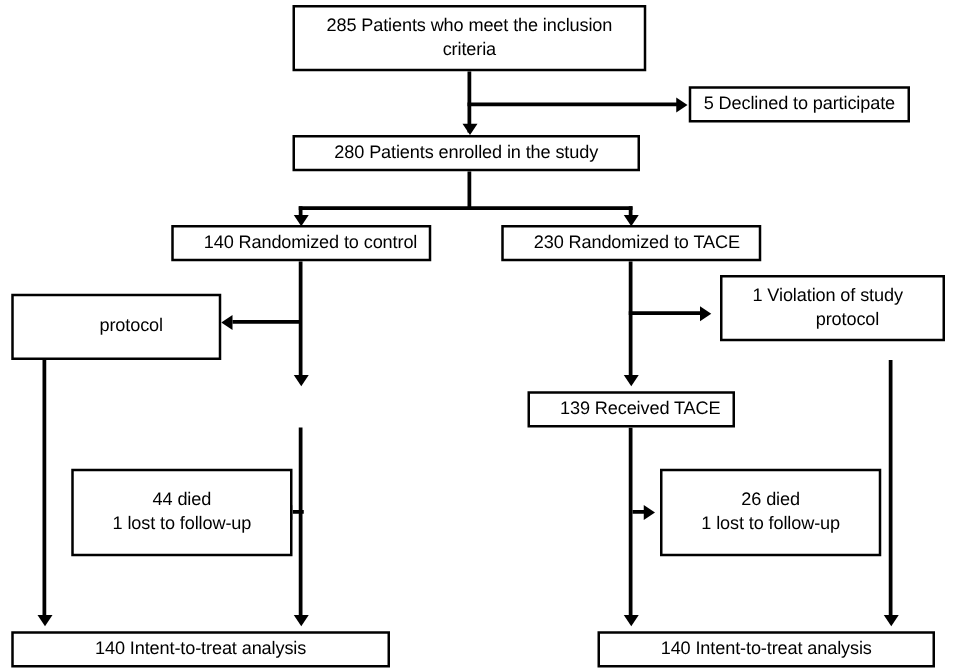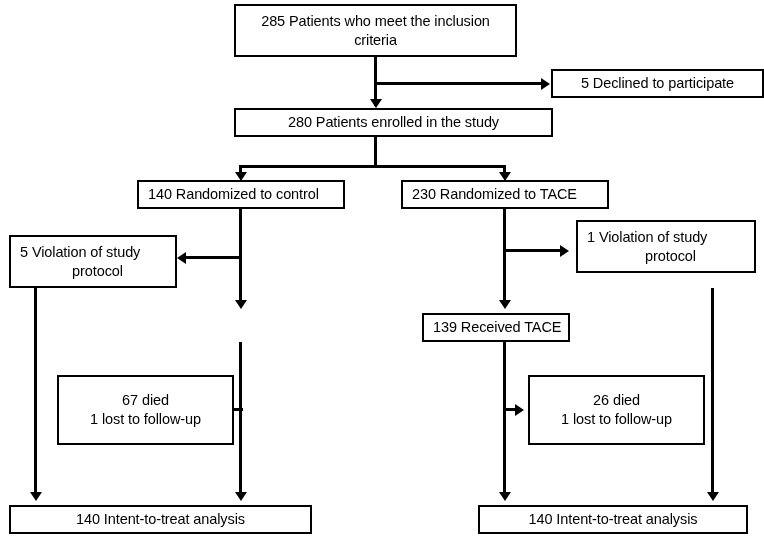--- a/index.html
+++ b/index.html
@@ -28,21 +28,21 @@
     justify-content: center;
     text-align: center;
     font-size: 14.5px;
     line-height: 1.30;
     letter-spacing: -0.1px;
     z-index: 3;
   }
   .box .ln { display: block; white-space: nowrap; }
   .box.align-left { align-items: flex-start; }
   .box.align-left .ln.ctr { align-self: center; }
-  .box.pad-l { padding-left: 9px; text-align: right; }
+  .box.pad-l { padding-left: 24px; text-align: right; }
 
   
   .vline, .hline {
     position: absolute;
     background: #000000;
     z-index: 1;
   }
   .vline { width: 3px; }
   .hline { height: 3px; }
 
@@ -114,53 +114,52 @@
   <div class="arrow-d" style="left:30px; top:492px;"></div>
 
   <div class="vline" style="left:711px; top:288px; height:209px;"></div>
   <div class="arrow-d" style="left:707px; top:492px;"></div>
 
   <div class="box" style="left:234px; top:4px; width:283px; height:53px;">
     <span class="ln">285 Patients who meet the inclusion</span>
     <span class="ln">criteria</span>
   </div>
 
-  <div class="box" style="left:551px; top:69px; width:213px; height:29px;">
+  <div class="box" style="left:551px; top:69px; width:177px; height:29px;">
     <span class="ln">5  Declined to participate</span>
   </div>
 
-  <div class="box" style="left:234px; top:108px; width:319px; height:29px;">
+  <div class="box" style="left:234px; top:108px; width:278px; height:29px;">
     <span class="ln">280 Patients enrolled in the study</span>
   </div>
 
   <div class="box align-left pad-l" style="left:137px; top:180px; width:208px; height:29px;">
     <span class="ln">140 Randomized to control</span>
   </div>
 
   <div class="box align-left pad-l" style="left:401px; top:180px; width:208px; height:29px;">
     <span class="ln">230 Randomized to TACE</span>
   </div>
 
   <div class="box align-left pad-l" style="left:9px; top:235px; width:168px; height:53px;">
-    <span class="ln">5 Violation of study</span>
     <span class="ln ctr">protocol</span>
   </div>
 
   <div class="box align-left pad-l" style="left:576px; top:220px; width:180px; height:53px;">
     <span class="ln">1 Violation of study</span>
     <span class="ln ctr">protocol</span>
   </div>
 
 
-  <div class="box align-left pad-l" style="left:422px; top:313px; width:148px; height:29px;">
+  <div class="box align-left pad-l" style="left:422px; top:313px; width:166px; height:29px;">
     <span class="ln">139 Received TACE</span>
   </div>
 
   <div class="box" style="left:57px; top:375px; width:177px; height:70px;">
-    <span class="ln">67 died</span>
+    <span class="ln">44 died</span>
     <span class="ln">1 lost to follow-up</span>
   </div>
 
   <div class="box" style="left:528px; top:375px; width:177px; height:70px;">
     <span class="ln">26 died</span>
     <span class="ln">1 lost to follow-up</span>
   </div>
 
   <div class="box" style="left:9px; top:505px; width:303px; height:29px;">
     <span class="ln">140 Intent-to-treat analysis</span>

